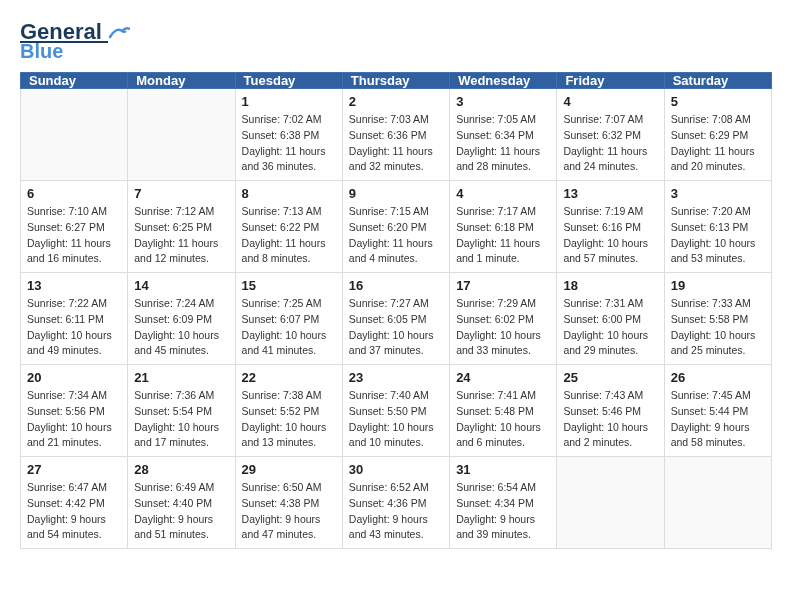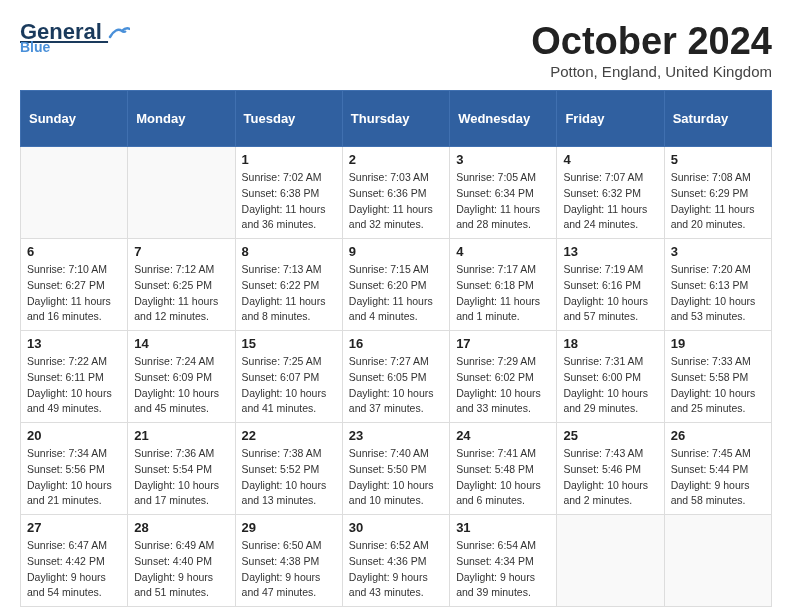--- a/index.html
+++ b/index.html
@@ -37,21 +37,21 @@
     .calendar-table {
       width: 100%;
       border-collapse: collapse;
       border: 1px solid #ccc;
     }
     .calendar-table th {
       background: #3060a0;
       color: #fff;
       font-size: 13px;
       font-weight: bold;
-      padding: 20px 8px;
+      padding: 0 8px;
       text-align: left;
       border: 1px solid #4070b0;
     }
     .calendar-table td {
       border: 1px solid #ddd;
       vertical-align: top;
       padding: 5px 6px;
       width: 107px;
       min-height: 80px;
       font-size: 11px;
@@ -83,25 +83,21 @@
 <div class="header-area">
   <div class="logo">
     <div style="display:flex;align-items:center;gap:2px;">
       <div style="font-size:22px;font-weight:bold;color:#1a3a5c;line-height:1.1;text-decoration:underline;">General
         <svg width="22" height="16" viewBox="0 0 22 16" style="vertical-align:middle;display:inline-block;">
           <path d="M2,12 Q8,2 14,6 Q18,2 22,4" stroke="#4a90d9" stroke-width="2.5" fill="none" stroke-linecap="round"></path>
           <path d="M14,6 Q16,8 18,6" stroke="#4a90d9" stroke-width="2" fill="none"></path>
         </svg>
       </div>
     </div>
-    <div style="font-size:14px;font-weight:bold;color:#4a90d9;line-height:1.1;margin-top:-4px;">Blue</div>
-  </div>
-  <div class="title-area">
-    <div class="month-title">October 2024</div>
-    <div class="subtitle">Potton, England, United Kingdom</div>
+    <div style="font-size:20px;font-weight:bold;color:#4a90d9;line-height:1.1;margin-top:-4px;">Blue</div>
   </div>
 </div>
 
 <table class="calendar-table">
   <thead>
     <tr>
       <th>Sunday</th>
       <th>Monday</th>
       <th>Tuesday</th>
       <th>Thursday</th>

